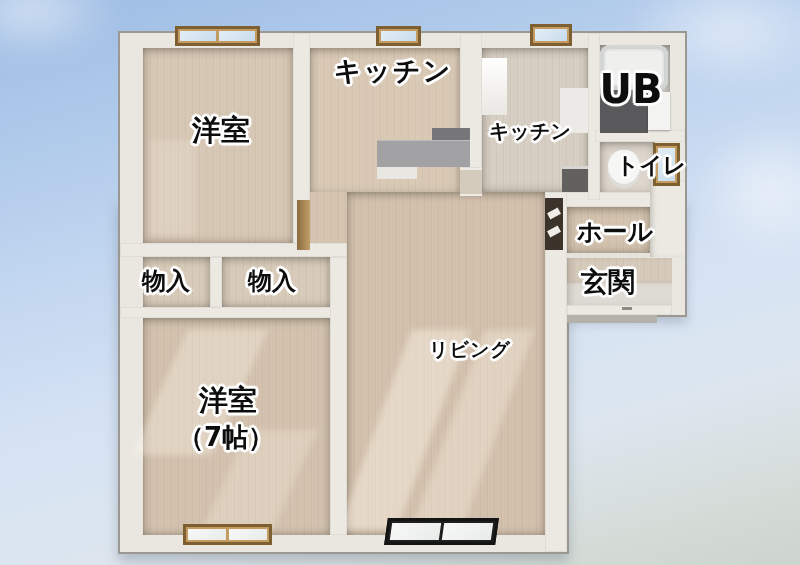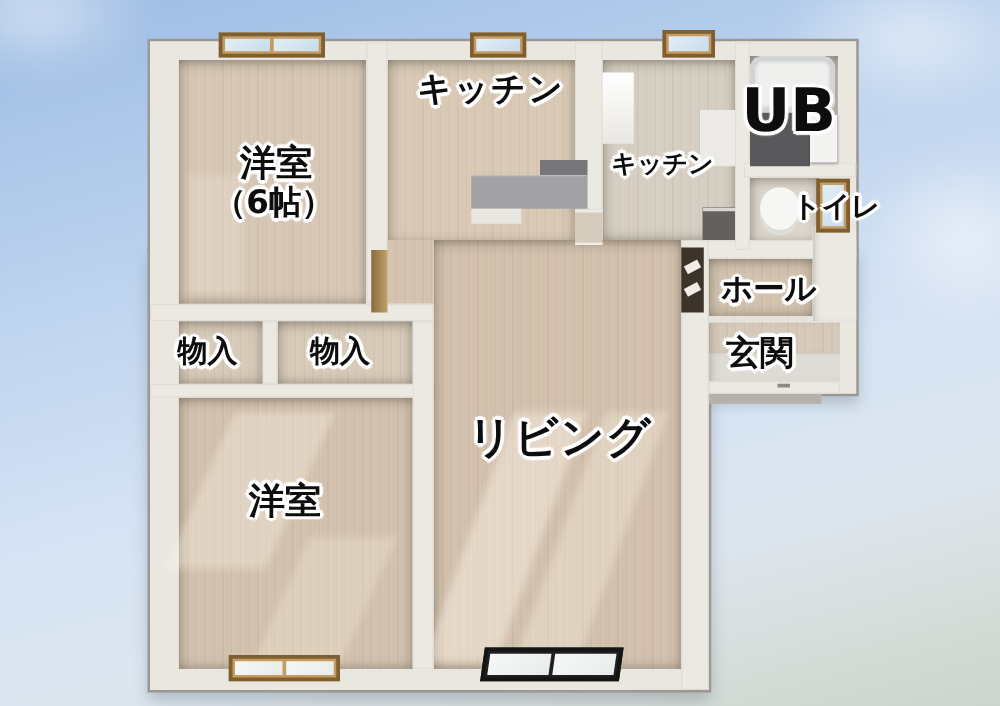--- a/index.html
+++ b/index.html
@@ -120,24 +120,24 @@
   <div class="abs winframe" style="left:183px;top:524px;width:89px;height:21px;border-color:#7d5f32;">
     <div class="panew"></div>
     <div class="panew"></div>
   </div>
   <div class="abs winframe" style="left:386px;top:518px;width:111px;height:27px;border-color:#141414;background:#1f1f1f;transform:skewX(-8deg);">
     <div class="panew"></div>
     <div class="panew"></div>
   </div>
 
   <div class="abs lbl" style="left:221px;top:131px;font-size:29px;">洋室</div>
-  <div class="abs lbl" style="left:219px;top:162px;font-size:26px;">（6帖）</div>
   <div class="abs lbl" style="left:393px;top:71px;font-size:27px;letter-spacing:2px;">キッチン</div>
   <div class="abs lbl" style="left:530px;top:131px;font-size:20px;">キッチン</div>
-  <div class="abs lbl" style="left:631px;top:89px;font-size:48px;">UB</div>
-  <div class="abs lbl" style="left:655px;top:165px;font-size:23px;padding-left:28px;">トイレ</div>
+  <div class="abs lbl" style="left:631px;top:89px;font-size:40px;">UB</div>
+  <div class="abs lbl" style="left:637px;top:165px;font-size:23px;padding-left:28px;">トイレ</div>
   <div class="abs lbl" style="left:608px;top:282px;font-size:27px;">玄関</div>
   <div class="abs lbl" style="left:615px;top:231px;font-size:25px;">ホール</div>
   <div class="abs lbl" style="left:166px;top:281px;font-size:24px;">物入</div>
   <div class="abs lbl" style="left:272px;top:281px;font-size:24px;">物入</div>
-  <div class="abs lbl" style="left:448px;top:350px;font-size:35px;letter-spacing:1px;">リビング</div>
+  <div class="abs lbl" style="left:470px;top:350px;font-size:19px;letter-spacing:1px;">リビング</div>
   <div class="abs lbl" style="left:228px;top:401px;font-size:29px;">洋室</div>
+  <div class="abs lbl" style="left:226px;top:437px;font-size:26px;">（7帖）</div>
 </div>
 
 </body></html>

